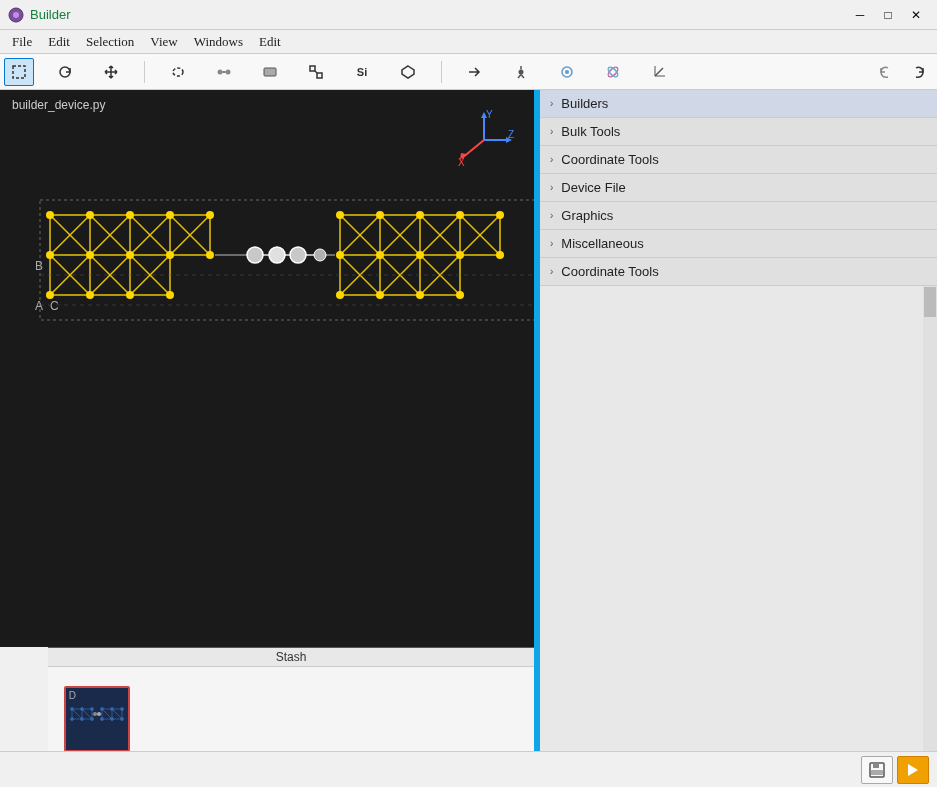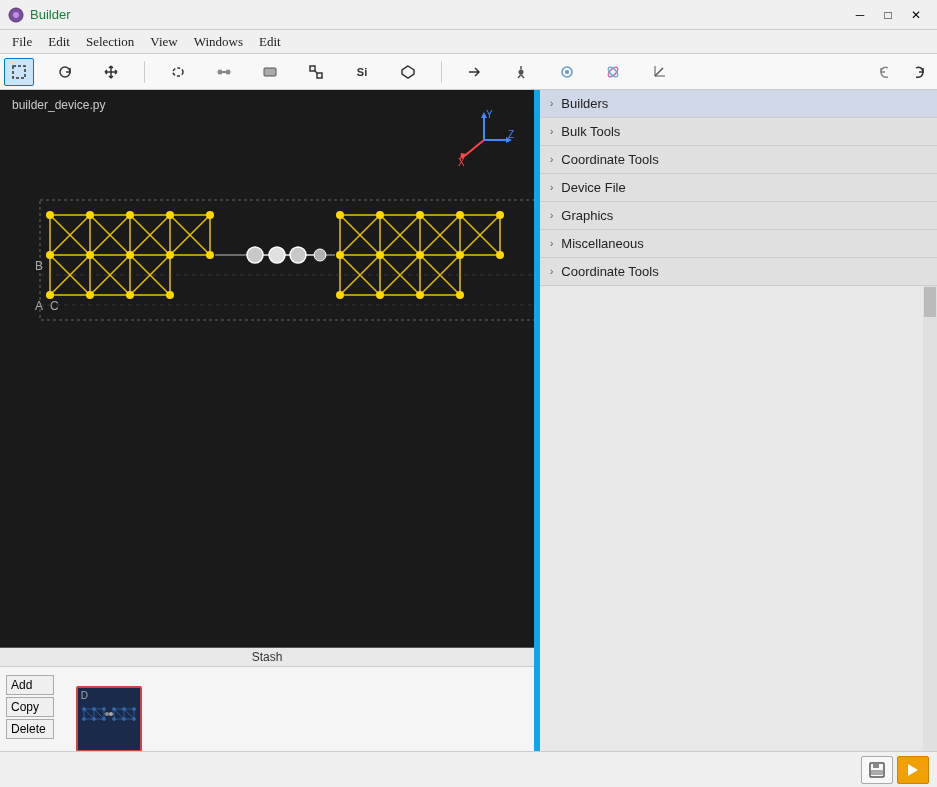--- a/index.html
+++ b/index.html
@@ -59,21 +59,21 @@
     #viewport-label {
       position: absolute; top: 8px; left: 12px; color: #ccc; font-size: 12px;
     }
     
     #axes {
       position: absolute; top: 20px; right: 20px;
       width: 60px; height: 60px;
     }
 
     
-    #stash { height: 140px; border-top: 1px solid #555; background: #f5f5f5; }
+    #stash { height: 140px; border-top: 1px solid #555; background: #f5f5f5; margin-left: 48px; }
     #stash-header {
       text-align: center; padding: 2px 0; font-size: 12px; color: #333;
       border-bottom: 1px solid #ccc; background: #e8e8e8;
     }
     #stash-content { display: flex; height: 118px; }
     #stash-actions { width: 60px; padding: 8px 6px; display: flex; flex-direction: column; gap: 2px; }
     #stash-actions button {
       font-size: 12px; background: #f0f0f0; border: 1px solid #aaa;
       cursor: pointer; padding: 2px 4px; text-align: left;
     }
@@ -401,25 +401,20 @@
         <text x="20" y="130" fill="#aaa" font-size="12" font-family="Arial">C</text>
 
         <line x1="10" y1="95" x2="505" y2="95" stroke="#556" stroke-width="0.5" stroke-dasharray="4,4"></line>
         <line x1="10" y1="125" x2="505" y2="125" stroke="#556" stroke-width="0.5" stroke-dasharray="4,4"></line>
       </svg>
     </div>
 
     <div id="stash">
       <div id="stash-header">Stash</div>
       <div id="stash-content">
-        <div id="stash-actions">
-          <button>Add</button>
-          <button>Copy</button>
-          <button>Delete</button>
-        </div>
         <div id="stash-items">
           <div class="stash-item">
             <div class="stash-thumb">
               <span class="stash-thumb-label">D</span>
 
               <svg width="60" height="50" viewBox="0 0 60 50">
                 <rect x="2" y="5" width="56" height="40" fill="#1a2a4a"></rect>
                 <g stroke="#3366aa" stroke-width="0.8" fill="#3366aa">
                   <line x1="5" y1="15" x2="15" y2="15"></line>
                     <line x1="15" y1="15" x2="25" y2="15"></line>

